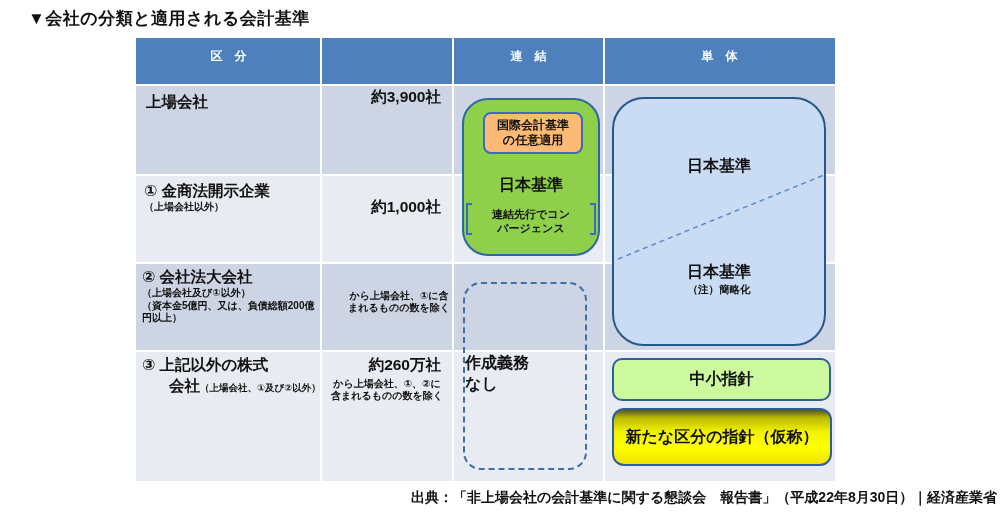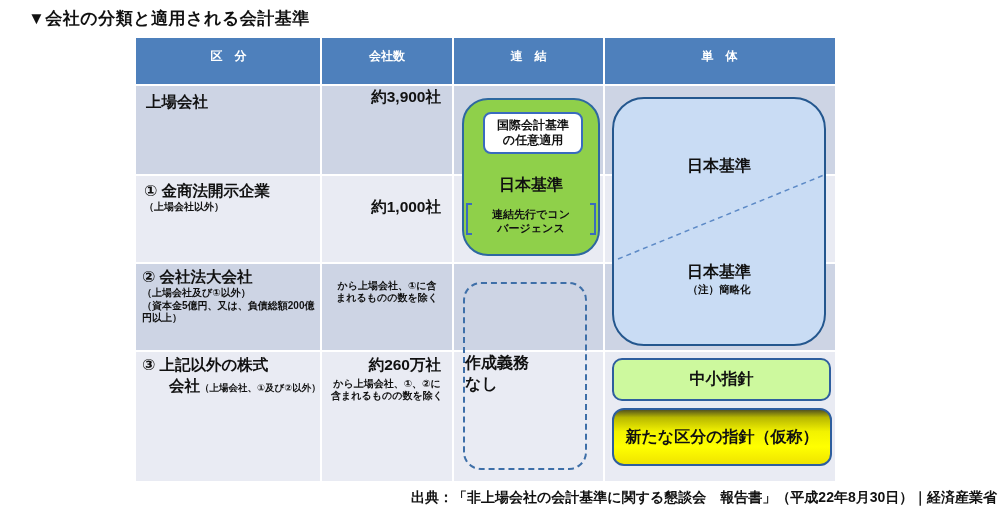--- a/index.html
+++ b/index.html
@@ -21,21 +21,21 @@
   .cell{position:absolute;line-height:1.3;}
   .main{font-size:15.5px;font-weight:700;line-height:21px;white-space:nowrap;}
   .sub{font-size:10px;font-weight:700;line-height:12.5px;white-space:pre-line;}
   .num{font-size:15.5px;font-weight:700;line-height:21px;text-align:right;}
   .numcol{left:185px;width:120px;}
   .note{left:185px;width:132px;text-align:center;font-size:10px;font-weight:700;line-height:12px;white-space:pre-line;}
   .inl-sub{font-size:9.5px;font-weight:700;}
   
   .greenbox{position:absolute;left:326px;top:60px;width:138px;height:158px;background:#8FD04A;
       border:2.5px solid #2E68A0;border-radius:26px;box-sizing:border-box;}
-  .ifrs{position:absolute;left:19px;top:12px;width:100px;height:42px;background:#ffffff;
+  .ifrs{position:absolute;left:19px;top:12px;width:100px;height:42px;background:#fdba74;
       border:2px solid #3A6BBE;border-radius:8px;box-sizing:border-box;
       display:flex;align-items:center;justify-content:center;text-align:center;
       font-size:12px;font-weight:700;line-height:15px;white-space:pre-line;}
   .g-jstd{position:absolute;left:0;top:75px;width:100%;text-align:center;font-size:16px;font-weight:700;}
   .conv{position:absolute;left:0;top:103px;width:100%;display:flex;justify-content:center;align-items:stretch;gap:20px;}
   .conv-txt{font-size:11px;font-weight:700;line-height:14px;text-align:center;white-space:pre-line;padding-top:4px;}
   .br{width:6px;box-sizing:border-box;}
   .br-l{border-left:2px solid #3A6BBE;border-top:2px solid #3A6BBE;border-bottom:2px solid #3A6BBE;}
   .br-r{border-right:2px solid #3A6BBE;border-top:2px solid #3A6BBE;border-bottom:2px solid #3A6BBE;}
   .dashedbox{position:absolute;left:327px;top:244px;width:124px;height:188px;
@@ -70,40 +70,39 @@
     <div class="band b1"></div>
     <div class="band b2"></div>
     <div class="band b3"></div>
     <div class="band b4"></div>
 
     <div class="vsep v1"></div>
     <div class="vsep v2"></div>
     <div class="vsep v3"></div>
 
     <div class="hc hc1">区　分</div>
-    <div class="hc hc2">会社数</div>
     <div class="hc hc3">連　結</div>
     <div class="hc hc4">単　体</div>
 
     <div class="cell main" style="left:10px;top:53px;">上場会社</div>
     <div class="cell num numcol" style="top:48px;">約3,900社</div>
 
     <div class="cell" style="left:8px;top:142px;">
       <div class="main">① 金商法開示企業</div>
       <div class="sub">（上場会社以外）</div>
     </div>
     <div class="cell num numcol" style="top:158px;text-align:right;">約1,000社</div>
 
     <div class="cell" style="left:6px;top:228px;">
       <div class="main">② 会社法大会社</div>
       <div class="sub">（上場会社及び①以外）</div>
       <div class="sub" style="white-space: pre-line;">（資本金5億円、又は、負債総額200億
 円以上）</div>
     </div>
-    <div class="cell note" style="top: 242px; white-space: pre-line;">から上場会社、①に含
+    <div class="cell note" style="top: 252px; white-space: pre-line; margin-left: 12px;">から上場会社、①に含
 まれるものの数を除く</div>
 
     <div class="cell" style="left:6px;top:316px;">
       <div class="main">③ 上記以外の株式</div>
       <div class="main" style="margin-left:27px;"><span>会社</span><span class="inl-sub">（上場会社、①及び②以外）</span></div>
     </div>
     <div class="cell num numcol" style="top:316px;">約260万社</div>
     <div class="cell note" style="top: 340px; white-space: pre-line;">から上場会社、①、②に
 含まれるものの数を除く</div>
 

